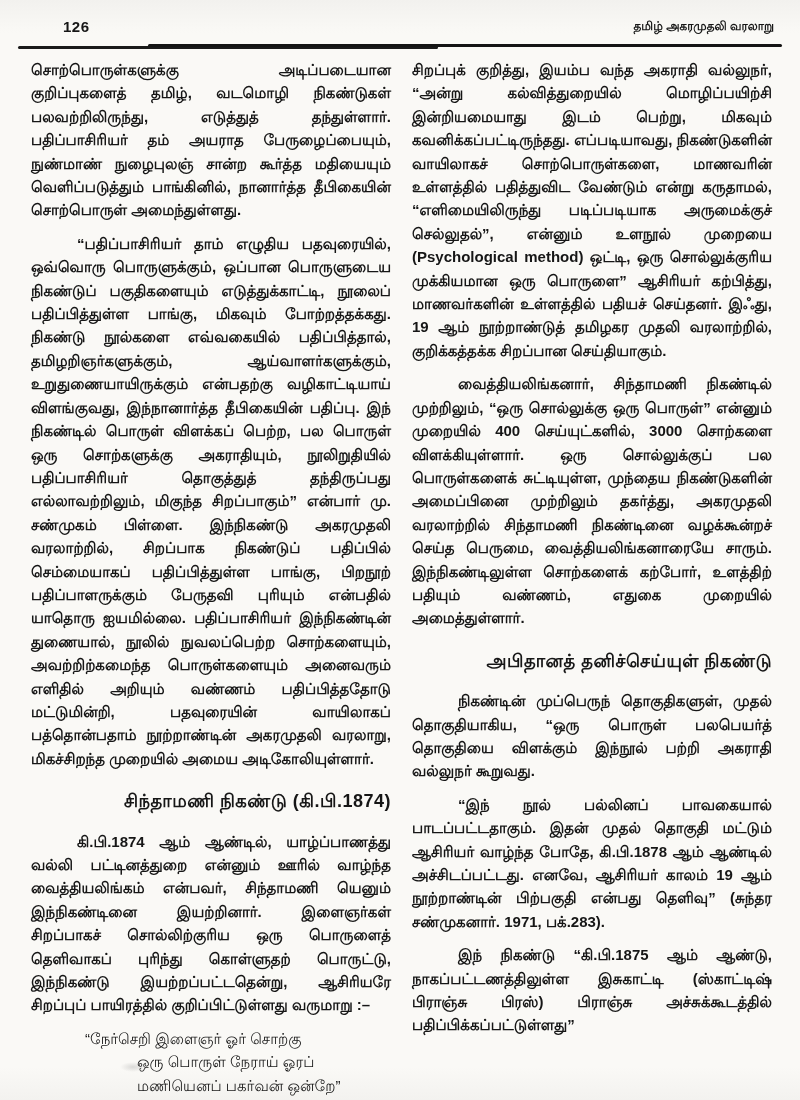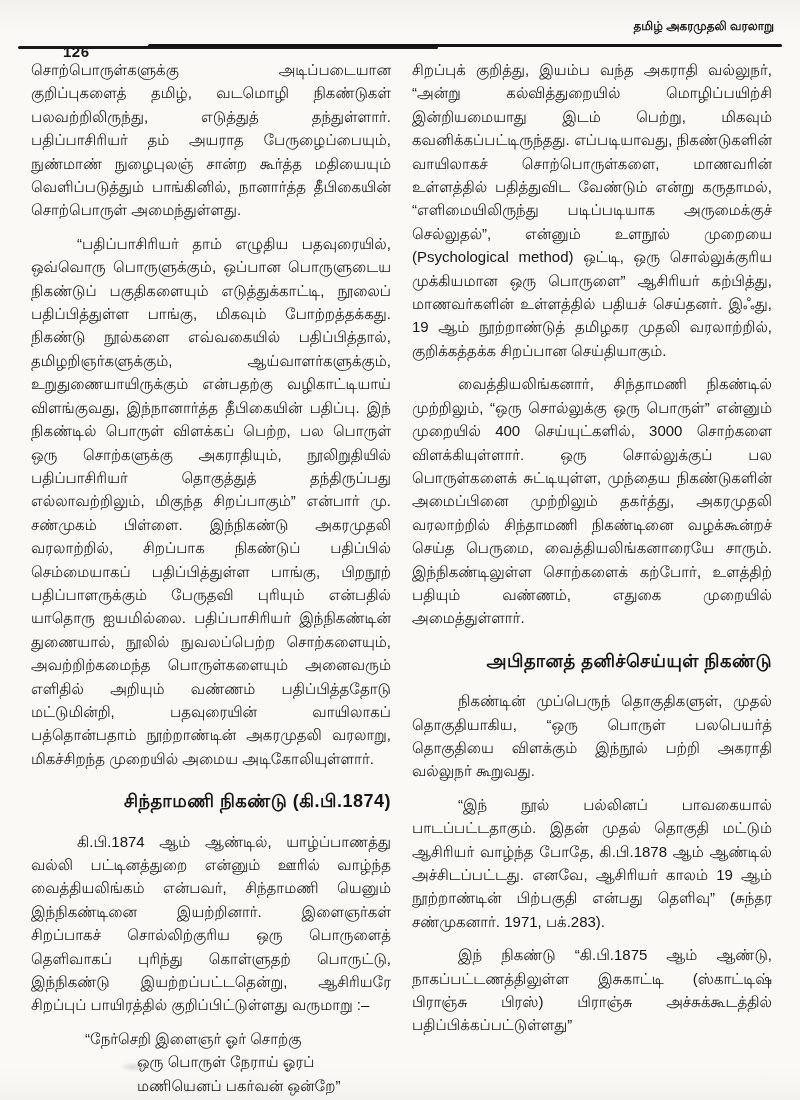--- a/index.html
+++ b/index.html
@@ -11,21 +11,21 @@
   .page {
     position: relative;
     width: 800px; height: 1100px;
     background: linear-gradient(180deg, #f2f1ee 0%, #faf9f6 3%, #faf9f6 97%, #f3f2ef 100%);
     color: #161616;
     overflow: hidden;
   }
   
   .page-number {
     position: absolute; left: 63px; top: 18px;
-    font-size: 15px; font-weight: bold; letter-spacing: .5px; margin-top: 25px;
+    font-size: 15px; font-weight: bold; letter-spacing: .5px;
   }
   .page-title {
     position: absolute; right: 26px; top: 19px;
     font-size: 12px; font-weight: bold;
   }
   .header-rule { position: absolute; left: 18px; top: 44px; width: 764px; height: 7px; }
   .header-rule .bar1 {
     position: absolute; left: 0; top: 2px; width: 420px; height: 3px;
     background: #1a1a1a; border-radius: 2px;
   }
@@ -35,21 +35,21 @@
   }
   
   .col {
     position: absolute; top: 58px; width: 360px;
     font-size: 15px; line-height: 23.4px;
     text-align: justify; text-justify: inter-word;
     overflow-wrap: break-word;
   }
   .col-left  { left: 31px; }
   .col-right { left: 412px; }
-  .para { margin: 0 0 10px 0; }
+  .para { margin: 0 0 10px 0; font-weight: bold; }
   .para.indent { text-indent: 46px; margin-top: 8px; }
   .section-heading {
     font-size: 18px; font-weight: bold; text-align: right;
     margin: 20px 0 16px 0; letter-spacing: .5px;
   }
   .verse { margin: 2px 0 10px 54px; text-align: left; }
   .verse-line { white-space: nowrap; }
   .verse-line.hang { padding-left: 52px; }
   
   .smudge {

